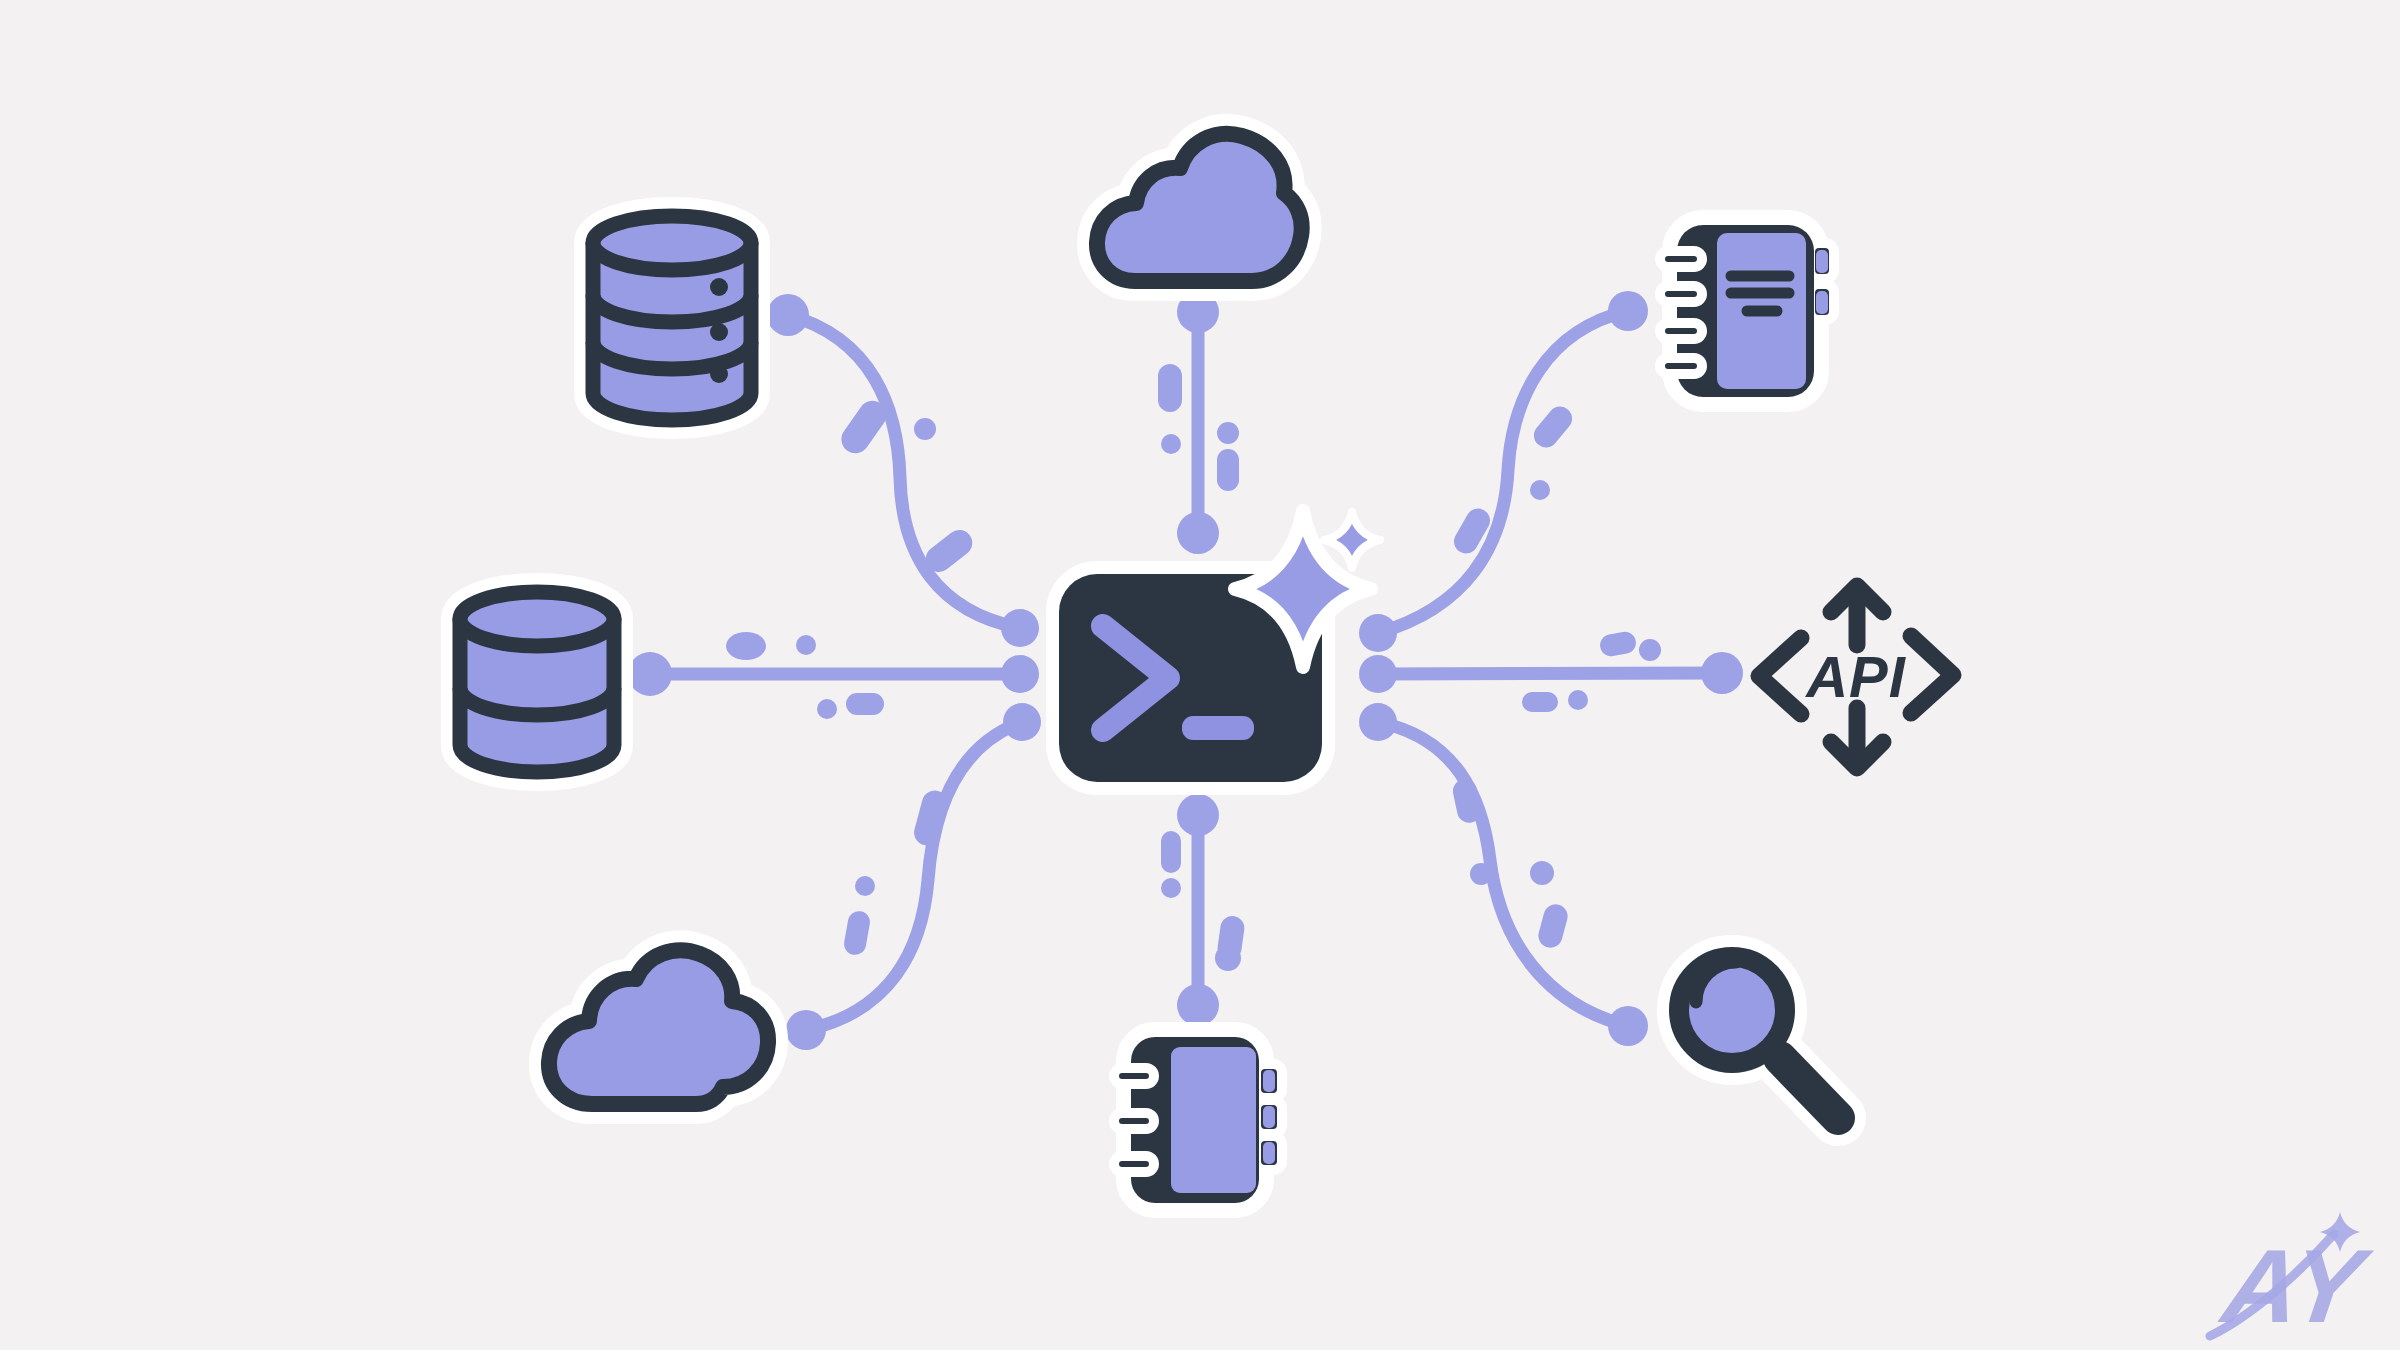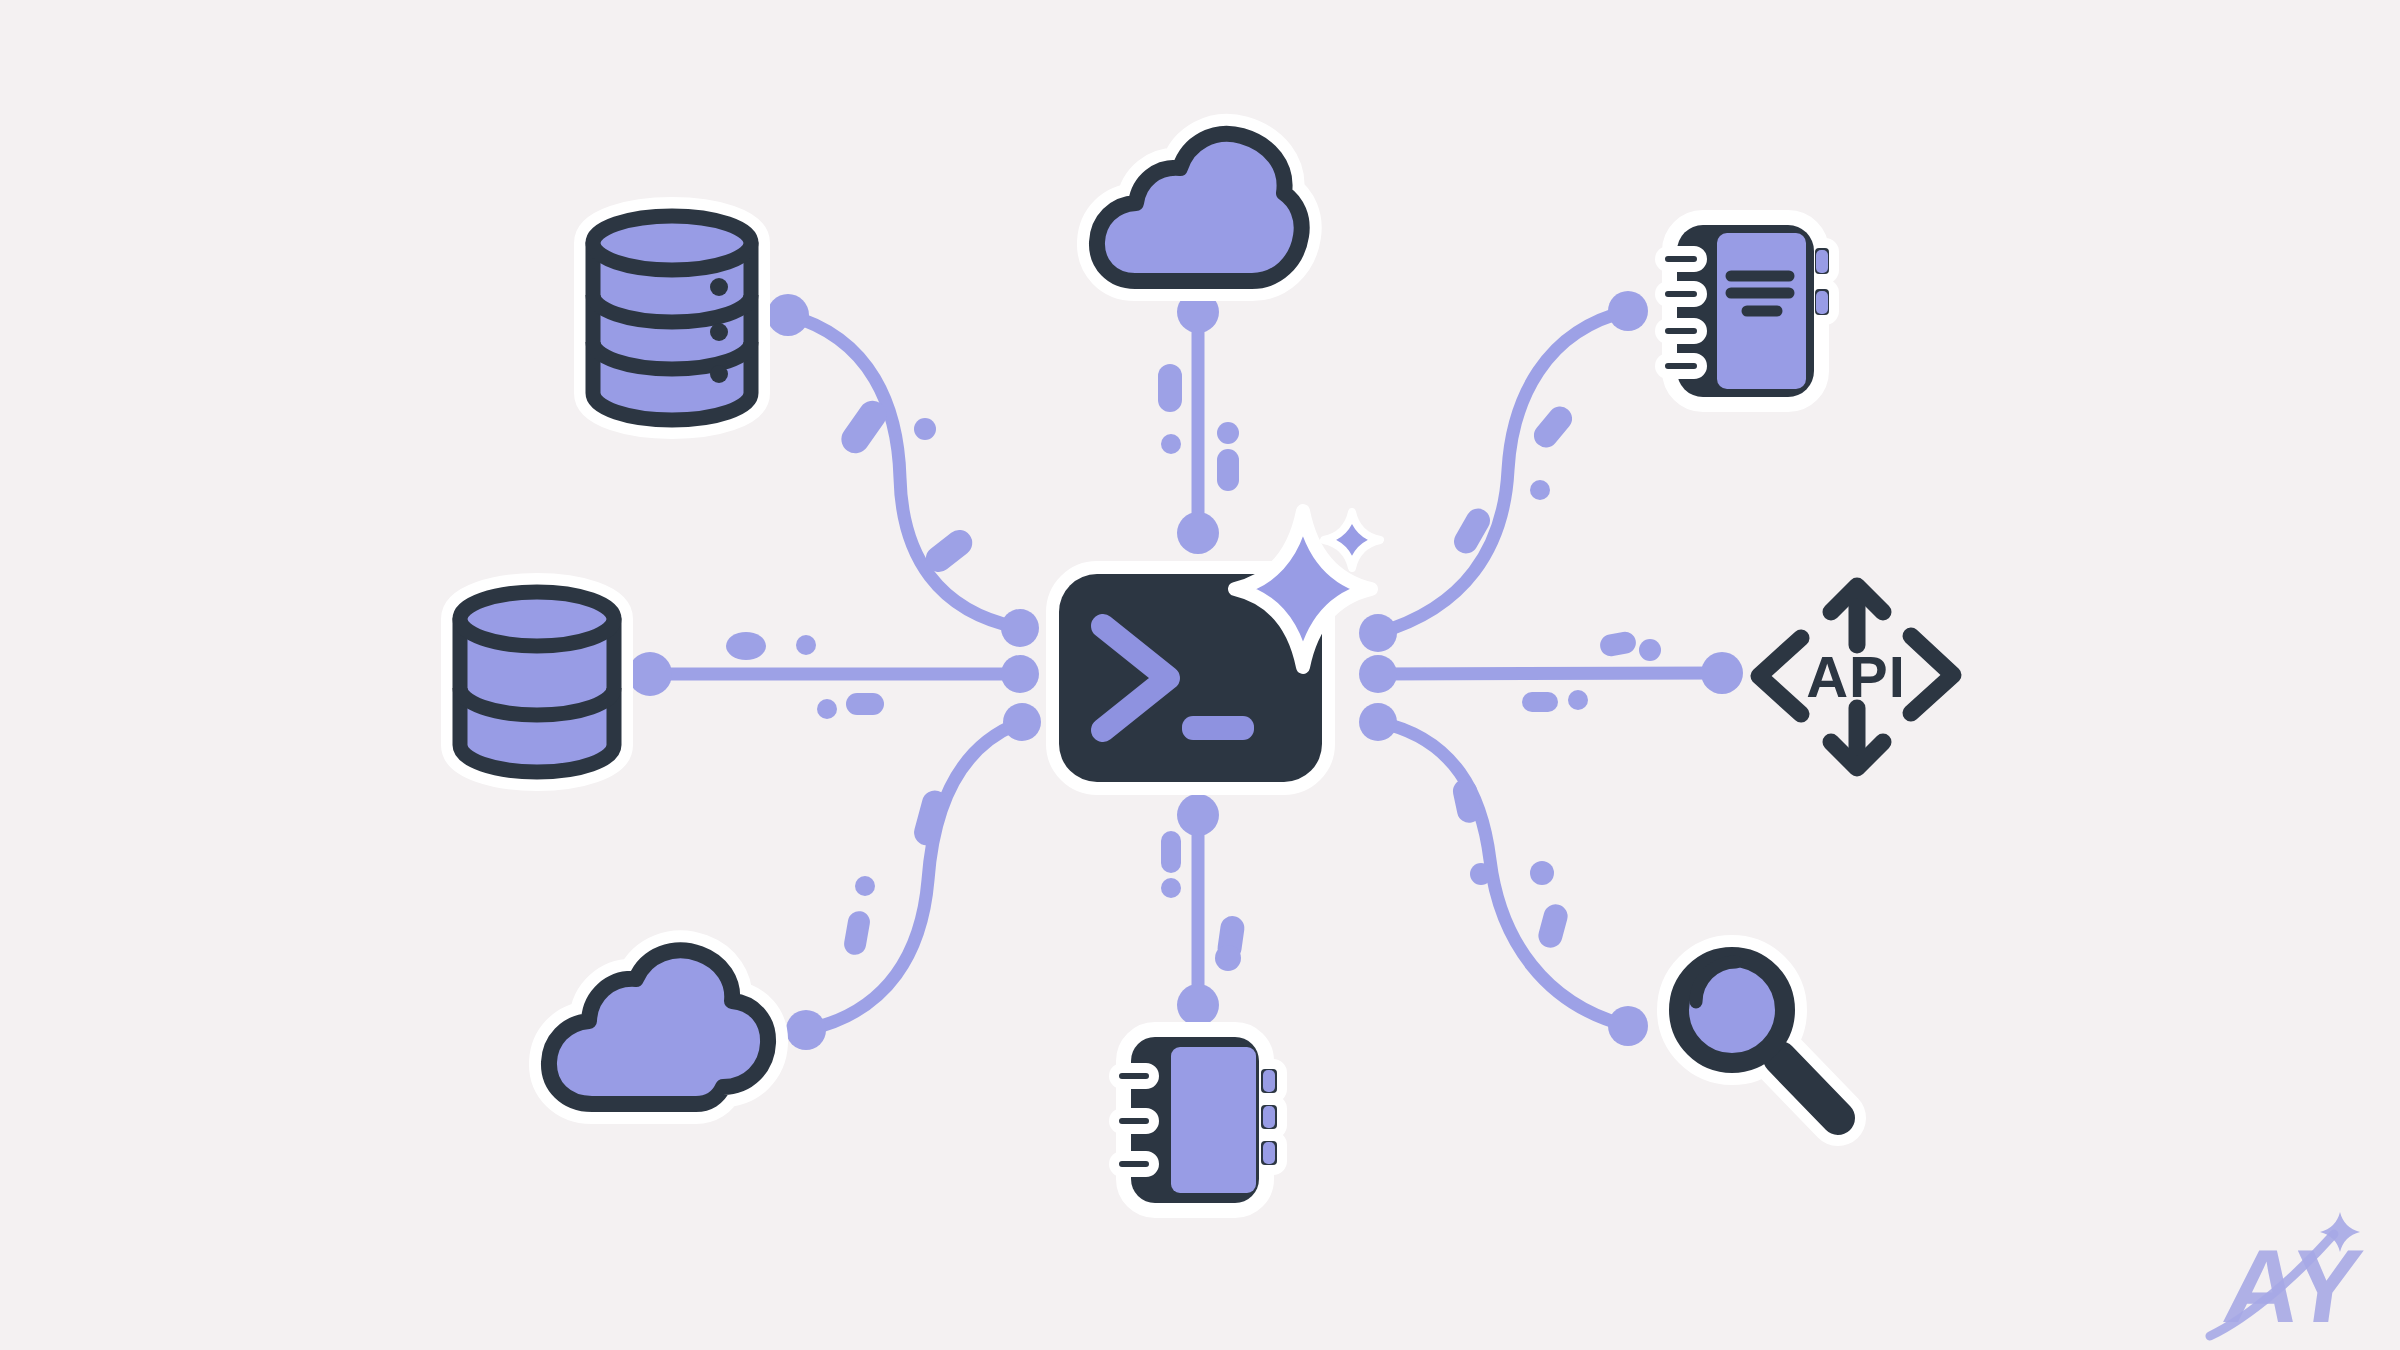--- a/index.html
+++ b/index.html
@@ -2,21 +2,21 @@
 <html><head>
 <meta charset="utf-8">
 <style>
   html,body{margin:0;padding:0;}
   body{
     width:2400px;height:1350px;
     background:#f4f1f2;
     font-family:"Liberation Sans", sans-serif;
     overflow:hidden;
   }
-  .stage{position:relative;width:2400px;height:1350px;}
+  .stage{position:relative;width:2400px;height:1350px;font-style:italic;}
   svg{display:block;}
   .api-label{
     font-family:"Liberation Sans", sans-serif;
     font-weight:bold;
     font-size:58px;
     letter-spacing:1px;
     fill:#2c3642;
   }
   .watermark-text{
     font-family:"Liberation Sans", sans-serif;

